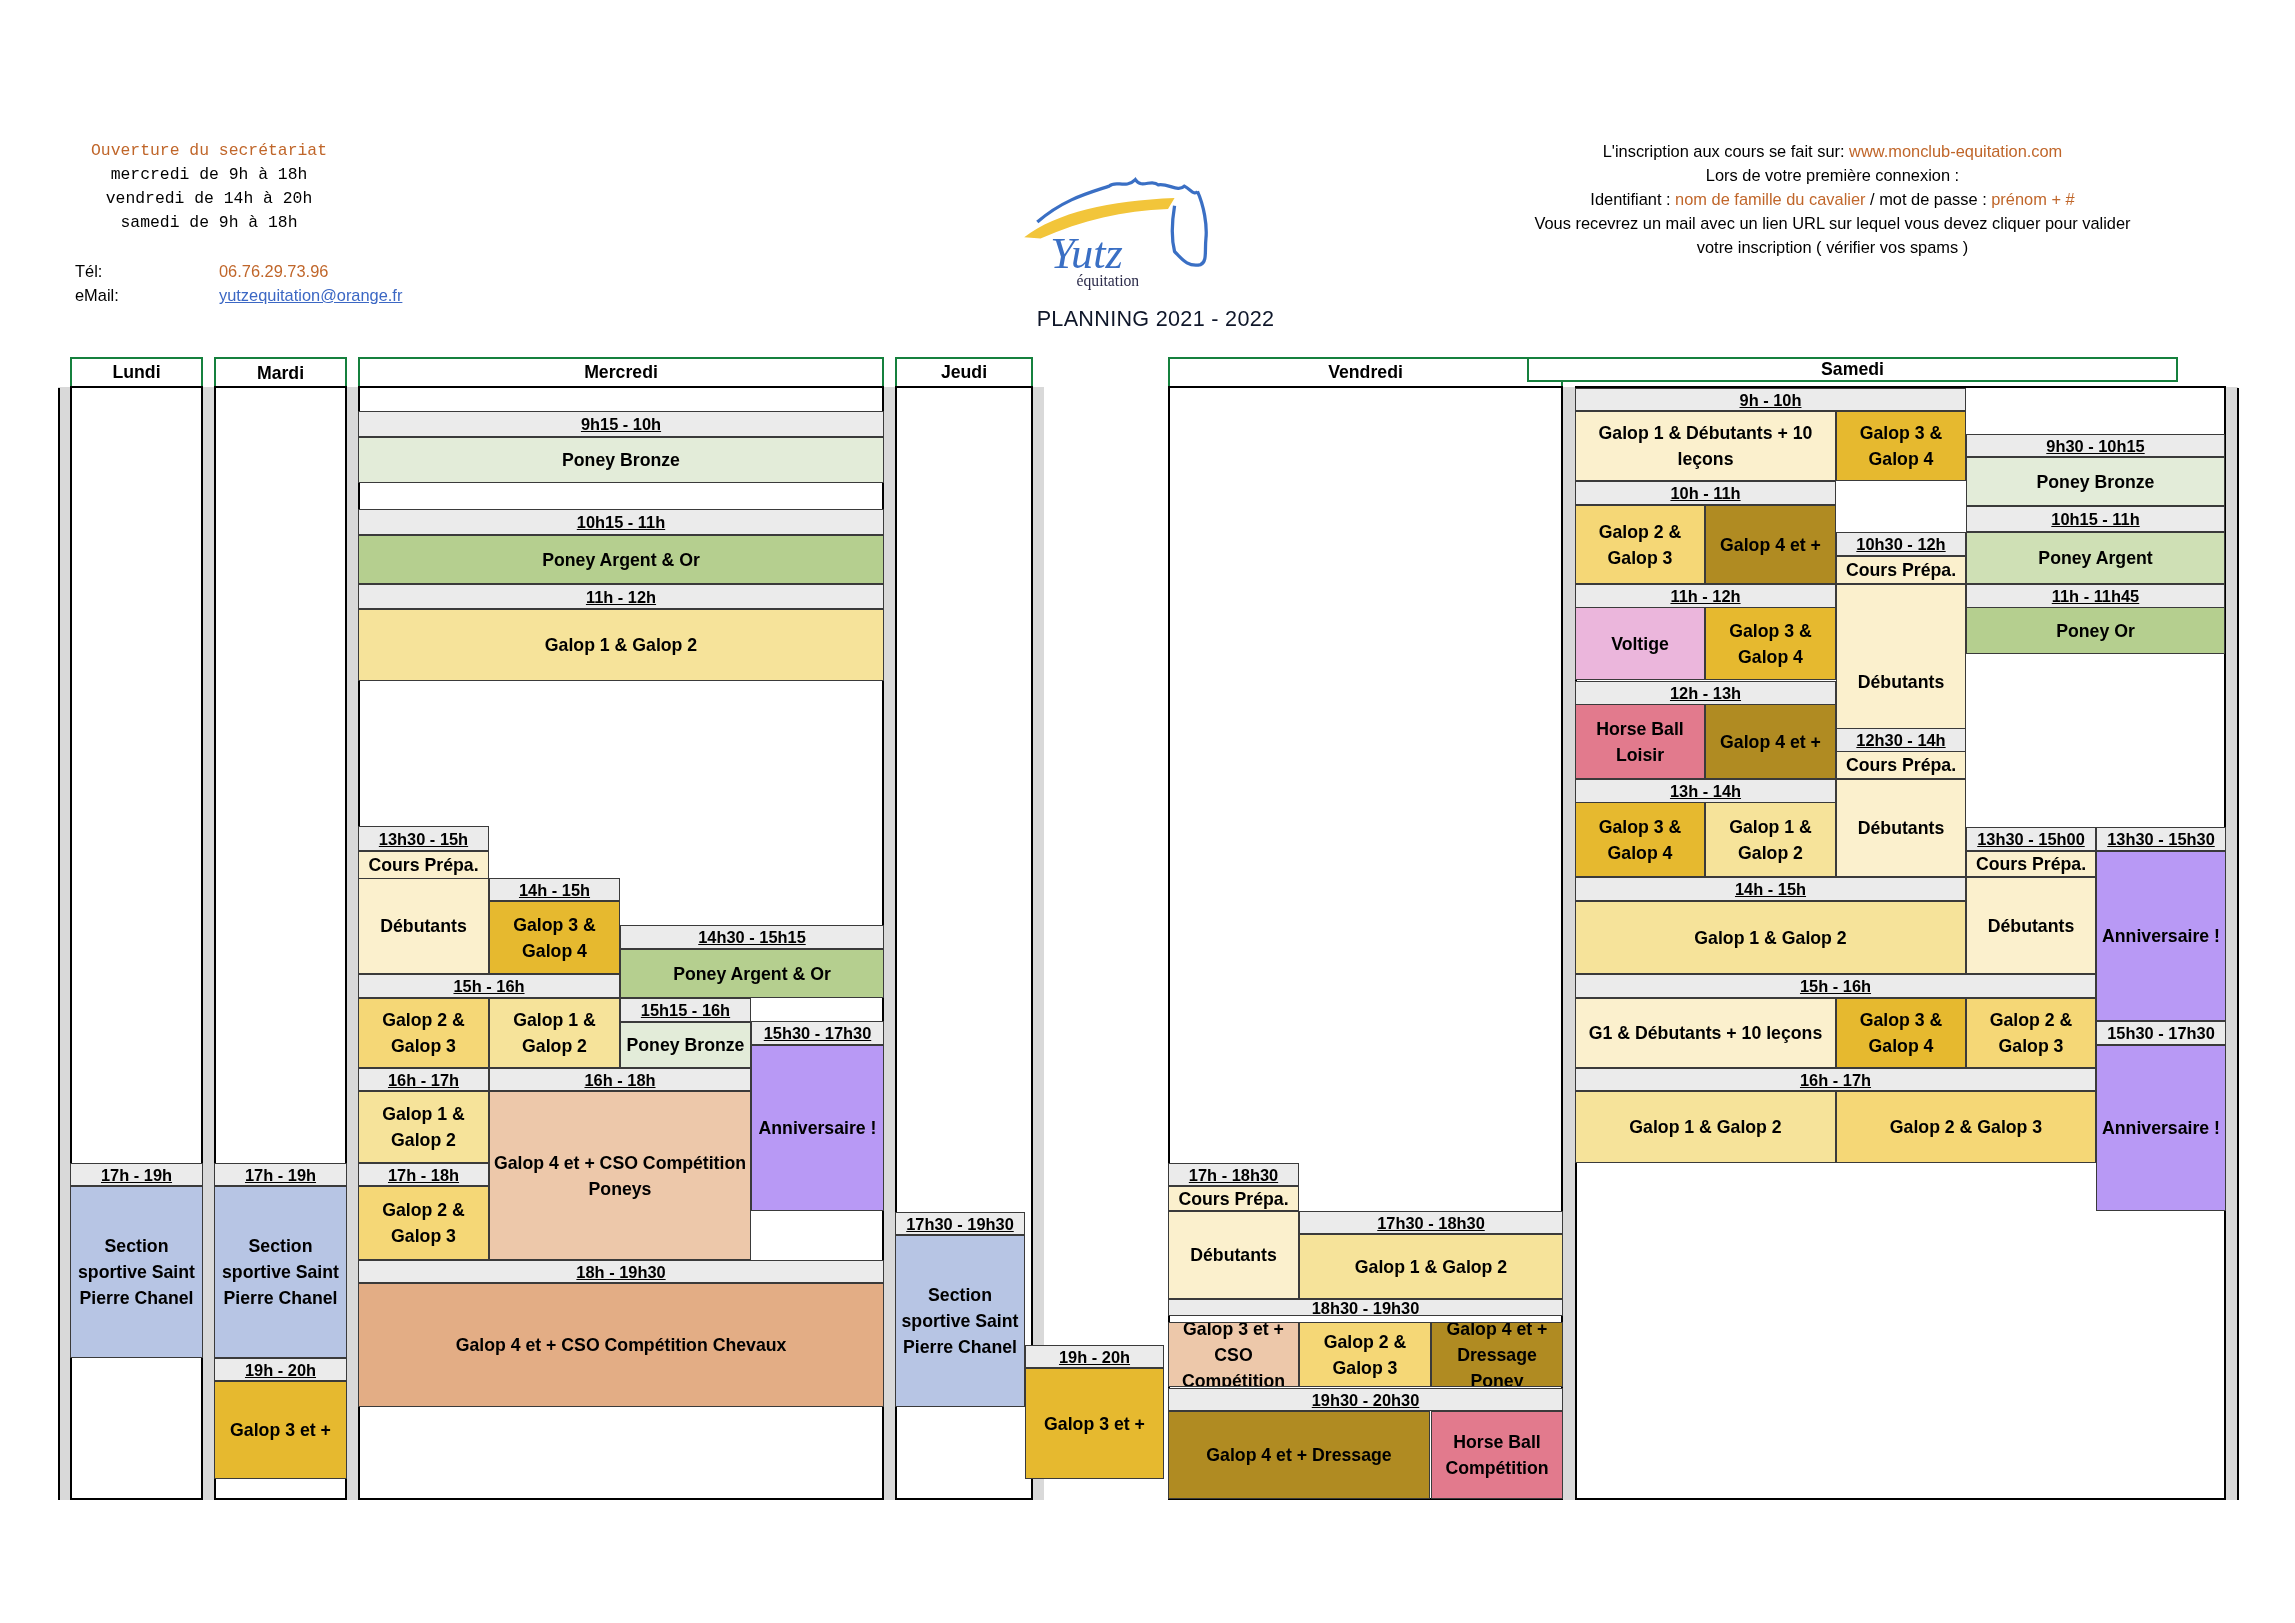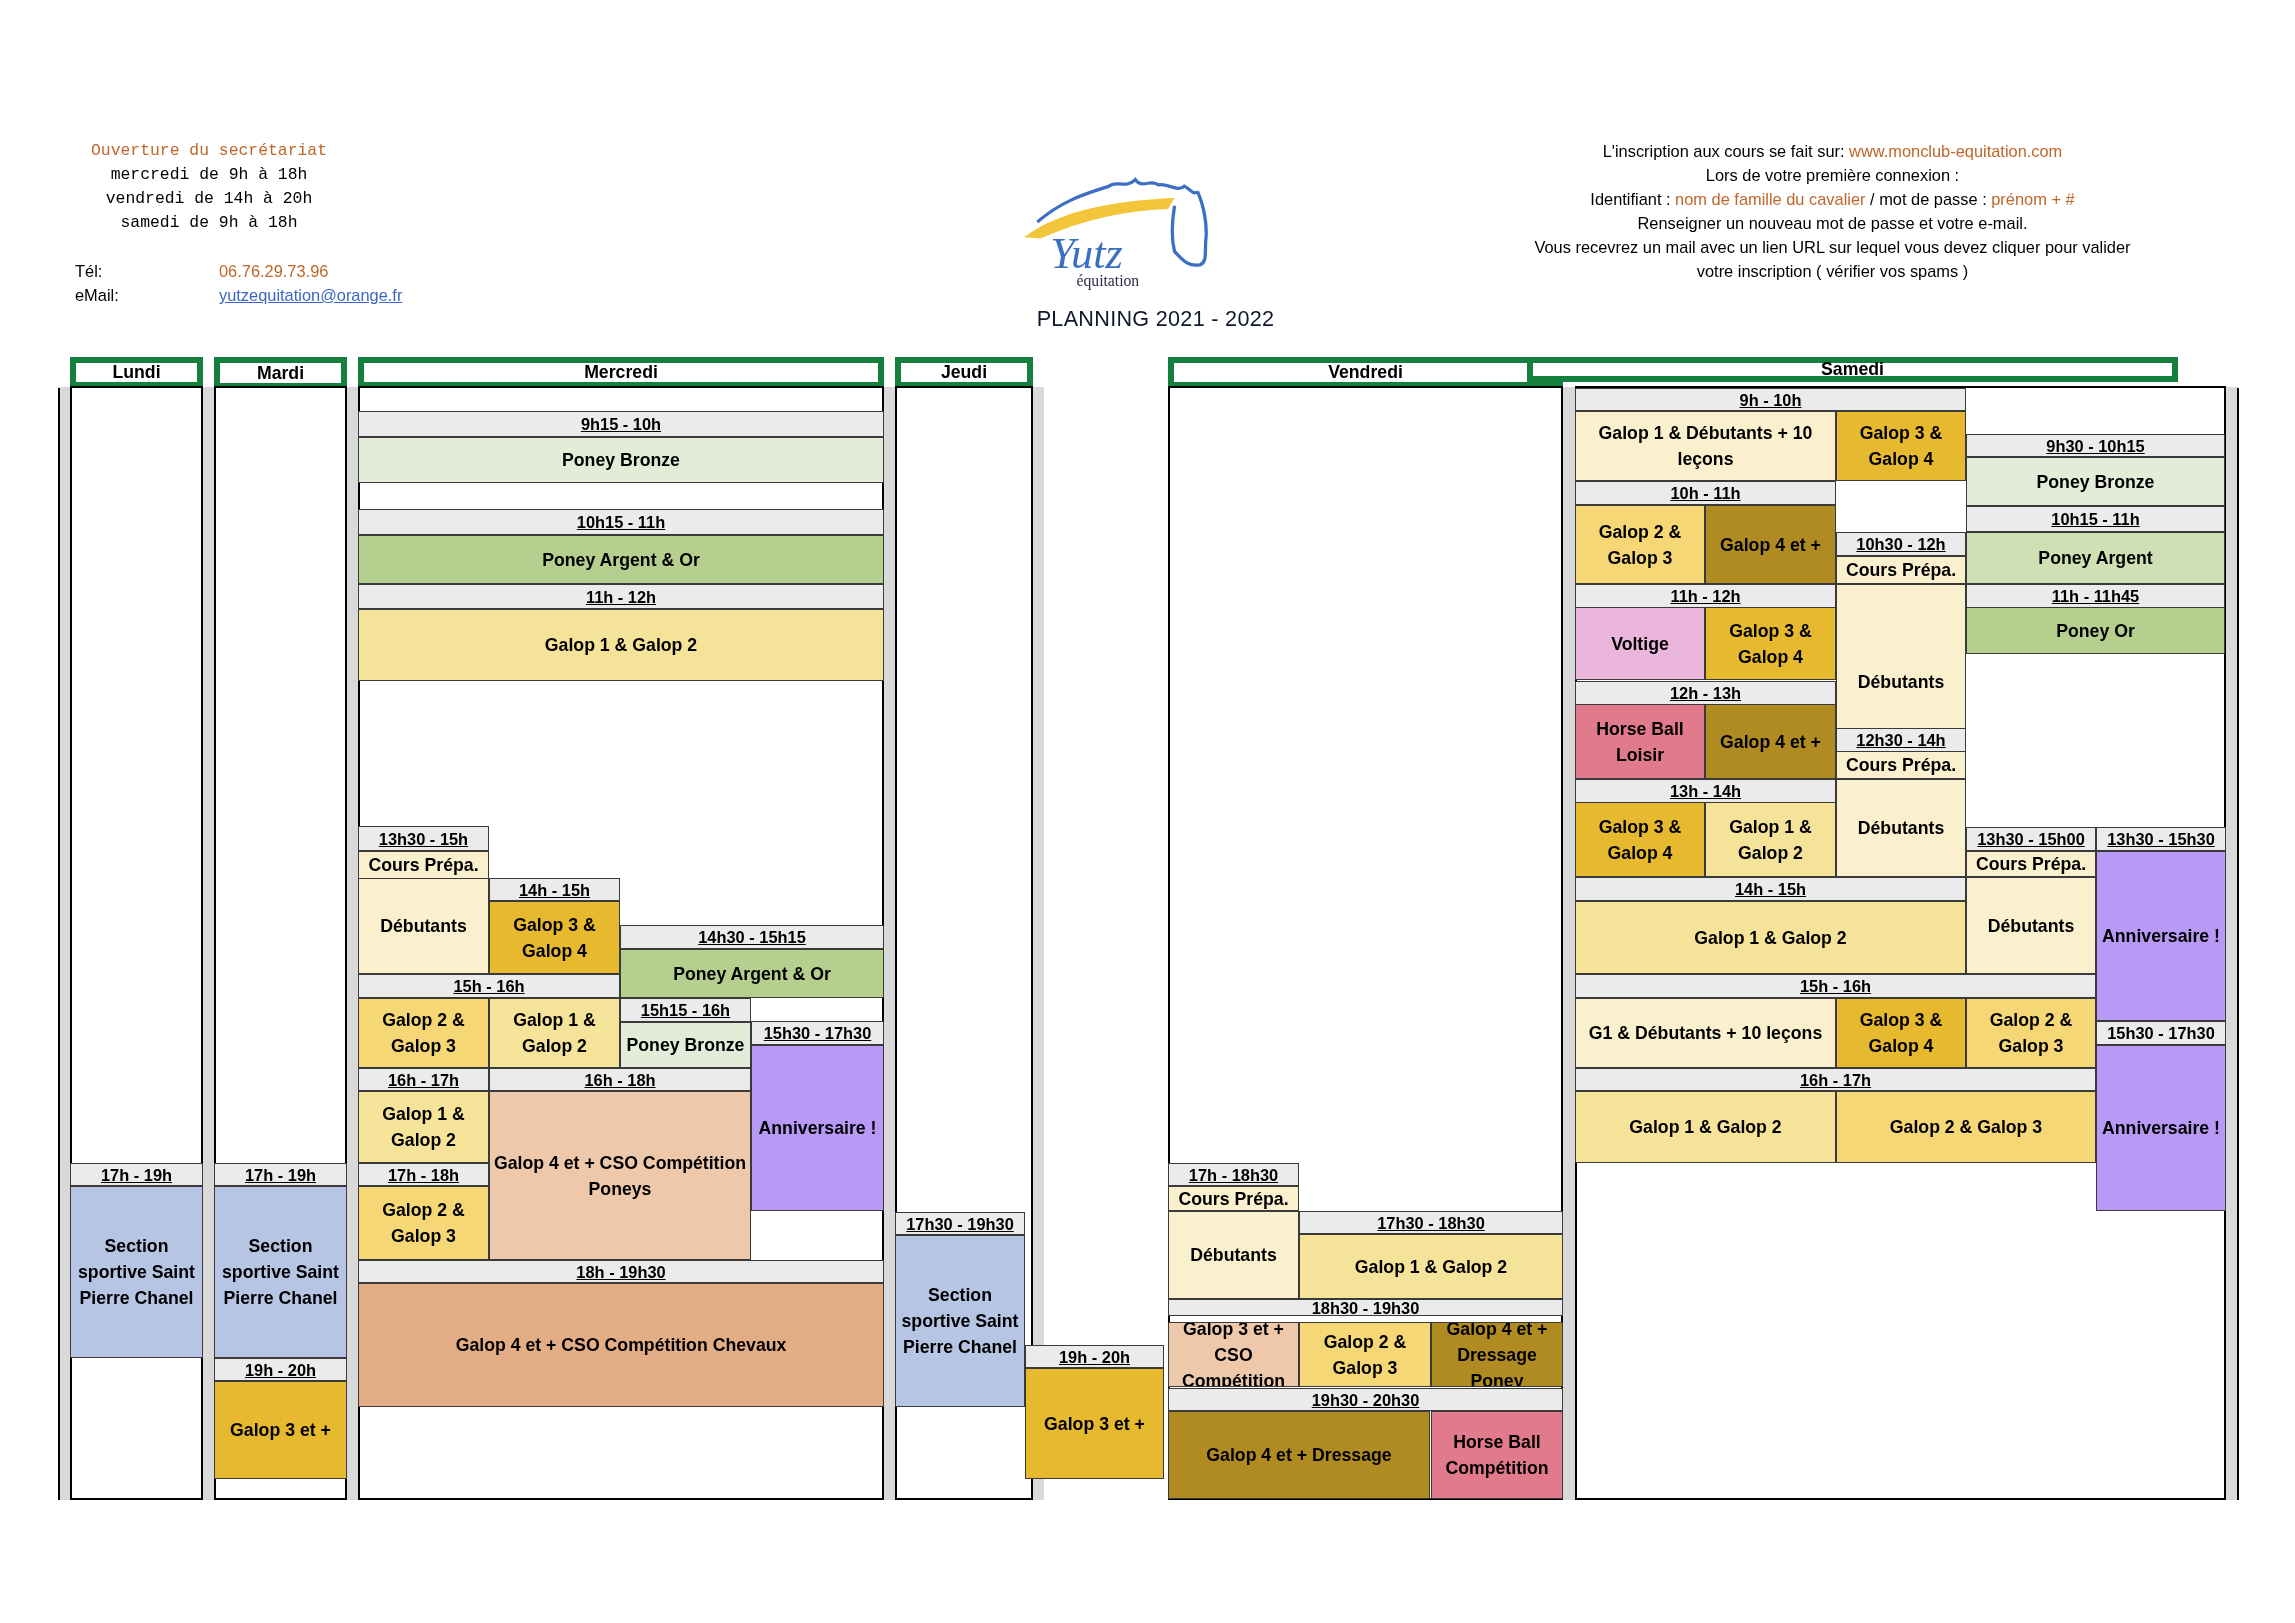--- a/index.html
+++ b/index.html
@@ -10,21 +10,21 @@
   .contact{position:absolute;left:75px;top:259px;font-size:16.4px;line-height:24px;}
   .contact .row{display:flex;}
   .contact .lbl{width:144px;}
   .link{color:#3b67c4;text-decoration:underline;}
   .right-info{left:1512px;top:139px;width:641px;text-align:center;}
   .logo{position:absolute;left:1011px;top:160px;width:216px;height:134px;}
   .title{position:absolute;left:1018px;top:306px;width:275px;text-align:center;font-size:21.6px;color:#0f172a;letter-spacing:0.3px;}
   .shade{position:absolute;background:#d9d9d9;}
   .vline{position:absolute;background:#000;width:2px;}
   .daycol{position:absolute;background:#fff;border:2px solid #000;box-sizing:border-box;}
-  .dayhead{position:absolute;background:#fff;border:6px solid #15803d;box-sizing:border-box;font-weight:bold;font-size:17.7px;display:flex;align-items:center;justify-content:center;}
+  .dayhead{position:absolute;background:#fff;border:2px solid #15803d;box-sizing:border-box;font-weight:bold;font-size:17.7px;display:flex;align-items:center;justify-content:center;}
   .cell{position:absolute;box-sizing:border-box;border:1.3px solid #3a3a3a;display:flex;align-items:center;justify-content:center;text-align:center;font-weight:bold;font-size:17.7px;line-height:26px;padding:0 2.6px;overflow:hidden;}
   .cell.time{background:#ebebeb;text-decoration:underline;font-size:16.4px;}
   .cell.time.plain{text-decoration:none;}
 </style>
 </head>
 <body>
 
 <div class="info left-info">
   <div class="accent">Ouverture du secrétariat</div>
   <div>mercredi de 9h à 18h</div>
@@ -50,21 +50,20 @@
     <text x="60" y="165" font-family="Liberation Serif, serif" font-style="italic" font-size="68" fill="#3a6fc4">Yutz</text>
     <text x="100" y="192" font-family="Liberation Serif, serif" font-size="24" fill="#2b2b4a">équitation</text>
   </svg>
 </div>
 <div class="title">PLANNING 2021 - 2022</div>
 
 <div class="info right-info">
   <div><span>L'inscription aux cours se fait sur: </span><span class="accent">www.monclub-equitation.com</span></div>
   <div>Lors de votre première connexion :</div>
   <div><span>Identifiant : </span><span class="accent">nom de famille du cavalier</span><span> / mot de passe : </span><span class="accent">prénom + #</span></div>
-  <div>Renseigner un nouveau mot de passe et votre e-mail.</div>
   <div>Vous recevrez un mail avec un lien URL sur lequel vous devez cliquer pour valider</div>
   <div>votre inscription ( vérifier vos spams )</div>
 </div>
 
 <div id="grid">
     <div class="shade" style="left: 58px; top: 387px; width: 12.4px; height: 1113px;"></div>
     <div class="shade" style="left: 203px; top: 387px; width: 11px; height: 1113px;"></div>
     <div class="shade" style="left: 347px; top: 387px; width: 11px; height: 1113px;"></div>
     <div class="shade" style="left: 884px; top: 387px; width: 11px; height: 1113px;"></div>
     <div class="shade" style="left: 1033px; top: 387px; width: 11px; height: 1113px;"></div>

